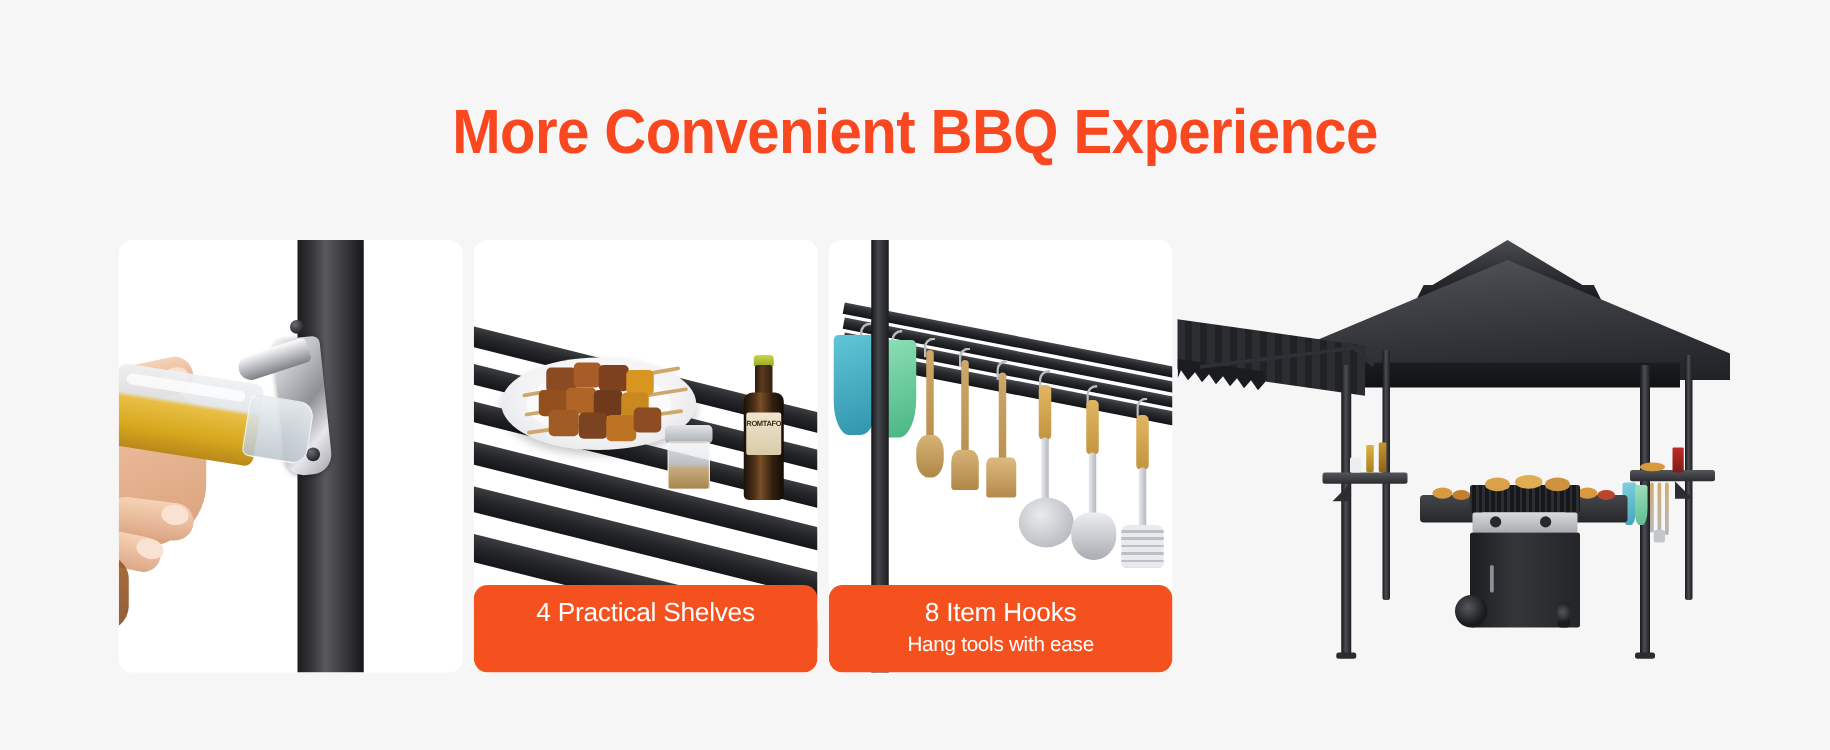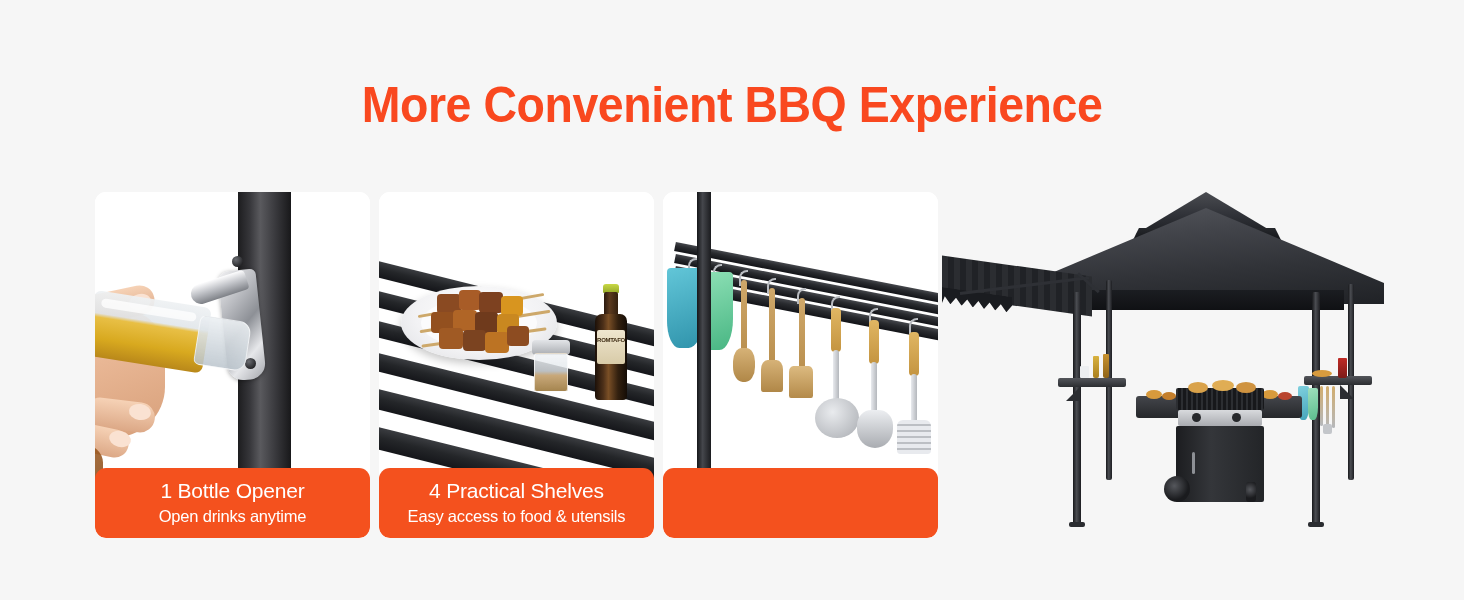--- a/index.html
+++ b/index.html
@@ -486,24 +486,20 @@
       </div>
 
       <div class="bottle">
         <div class="bottle-body">
           <div class="bottle-gloss"></div>
         </div>
         <div class="bottle-neck"></div>
       </div>
     </div>
 
-    <div class="caption">
-      <div class="caption-title">1 Bottle Opener</div>
-      <div class="caption-sub">Open drinks anytime</div>
-    </div>
   </div>
 
   <div class="feature-card">
     <div class="feature-photo">
 
       <div class="slat" style="left:-30px;top:62px;width:380px;height:16px;transform:rotate(14deg);"></div>
       <div class="slat" style="left:-30px;top:92px;width:380px;height:16px;transform:rotate(14deg);"></div>
       <div class="slat" style="left:-30px;top:122px;width:380px;height:16px;transform:rotate(14deg);"></div>
       <div class="slat" style="left:-30px;top:154px;width:380px;height:18px;transform:rotate(14deg);"></div>
       <div class="slat" style="left:-30px;top:190px;width:380px;height:20px;transform:rotate(14deg);"></div>
@@ -537,21 +533,20 @@
       <div class="bottle2">
         <div class="b2-cap"></div>
         <div class="b2-neck"></div>
         <div class="b2-body"></div>
         <div class="b2-label">ROMTAFO</div>
       </div>
     </div>
 
     <div class="caption">
       <div class="caption-title">4 Practical Shelves</div>
-      <div class="caption-sub">Easy access to food &amp; utensils</div>
     </div>
   </div>
 
   <div class="feature-card">
     <div class="feature-photo">
       <div class="post3"></div>
 
       <div class="rail" style="left:12px;top:50px;width:300px;height:9px;transform:rotate(11deg);"></div>
       <div class="rail" style="left:12px;top:62px;width:300px;height:9px;transform:rotate(11deg);"></div>
       <div class="rail" style="left:12px;top:74px;width:300px;height:9px;transform:rotate(11deg);"></div>
@@ -585,20 +580,22 @@
       <div class="utensil-handle" style="left:206px;top:128px;width:10px;height:44px;background:linear-gradient(180deg,#e0b663,#c49440);"></div>
       <div class="utensil-handle" style="left:208px;top:170px;width:6px;height:56px;background:linear-gradient(90deg,#e8eaee,#b4b7bc);"></div>
       <div class="utensil-head" style="left:194px;top:218px;width:36px;height:38px;background:linear-gradient(180deg,#eceef1,#a9acb1);border-radius:40% 40% 50% 50%;"></div>
 
       <div class="utensil-handle" style="left:246px;top:140px;width:10px;height:44px;background:linear-gradient(180deg,#e0b663,#c49440);"></div>
       <div class="utensil-handle" style="left:248px;top:182px;width:6px;height:52px;background:linear-gradient(90deg,#e8eaee,#b4b7bc);"></div>
       <div class="utensil-head" style="left:234px;top:228px;width:34px;height:34px;background:repeating-linear-gradient(180deg,#e8eaee 0px,#e8eaee 4px,#bcbfc4 4px,#bcbfc4 6px);border-radius:6px 6px 10% 10%;"></div>
     </div>
 
     <div class="caption">
+      <div class="caption-title">8 Item Hooks</div>
+      <div class="caption-sub">Hang tools with ease</div>
     </div>
   </div>
 
 </div>
 
 <div class="gazebo-photo">
 
   <div class="canopy-top"></div>
   <div class="canopy-top-skirt"></div>
   <div class="canopy-main"></div>

